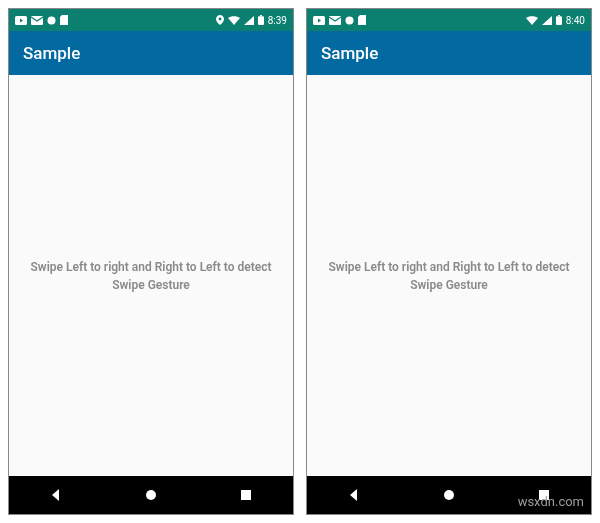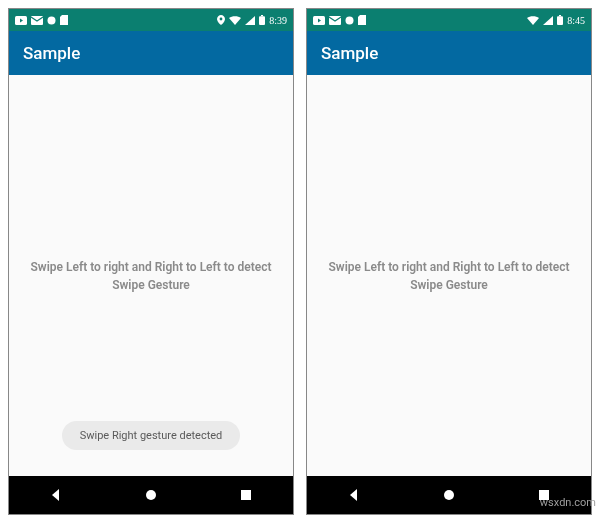--- a/index.html
+++ b/index.html
@@ -31,21 +31,20 @@
       display: flex;
       align-items: center;
       justify-content: space-between;
       padding: 0 6px;
       font-size: 10px;
     }
     .status-left, .status-right {
       display: flex;
       align-items: center;
       gap: 4px;
-      font-family: Liberation Serif, serif;
     }
     .status-left .ic, .status-right .ic {
       display: inline-flex;
       align-items: center;
       justify-content: center;
     }
     .app-bar {
       height: 44px;
       background: #0369a1;
       color: #ffffff;
@@ -97,23 +96,23 @@
     .nav-btn {
       width: 40px;
       height: 38px;
       display: flex;
       align-items: center;
       justify-content: center;
       color: #ffffff;
     }
     .watermark {
       position: fixed;
-      right: 4px;
+      right: 16px;
       bottom: 14px;
-      font-size: 11px;
+      font-size: 13px;
       color: #9e9e9e;
     }
     svg { display: block; }
   </style>
 </head>
 <body>
 
 <div class="phone">
   <div class="status-bar">
     <div class="status-left">
@@ -164,23 +163,20 @@
           </svg>
       </span>
       <span>8:39</span>
     </div>
   </div>
   <div class="app-bar">
     <span>Sample</span>
   </div>
   <div class="content">
     <div class="instruction">Swipe Left to right and Right to Left to detect Swipe Gesture</div>
-    <div class="toast-wrap">
-      <div class="toast">Swipe Right gesture detected</div>
-    </div>
   </div>
   <div class="nav-bar">
     <div class="nav-btn">
       <svg width="14" height="14" viewBox="0 0 14 14">
           <path d="M10 1 L3 7 L10 13 Z" fill="#fff"></path>
         </svg>
     </div>
     <div class="nav-btn">
       <svg width="14" height="14" viewBox="0 0 14 14">
           <circle cx="7" cy="7" r="5" fill="#fff"></circle>
@@ -230,21 +226,21 @@
         <svg width="10" height="9" viewBox="0 0 10 9">
             <path d="M0 9 L10 9 L10 0 Z" fill="#fff"></path>
           </svg>
       </span>
       <span class="ic">
         <svg width="6" height="10" viewBox="0 0 6 10">
             <rect x="2" y="0" width="2" height="1.2" fill="#fff"></rect>
             <rect x="0" y="1.2" width="6" height="8.8" rx="1" fill="#fff"></rect>
           </svg>
       </span>
-      <span>8:45</span>
+      <span>8:40</span>
     </div>
   </div>
   <div class="app-bar">
     <span>Sample</span>
   </div>
   <div class="content">
     <div class="instruction">Swipe Left to right and Right to Left to detect Swipe Gesture</div>
   </div>
   <div class="nav-bar">
     <div class="nav-btn">

